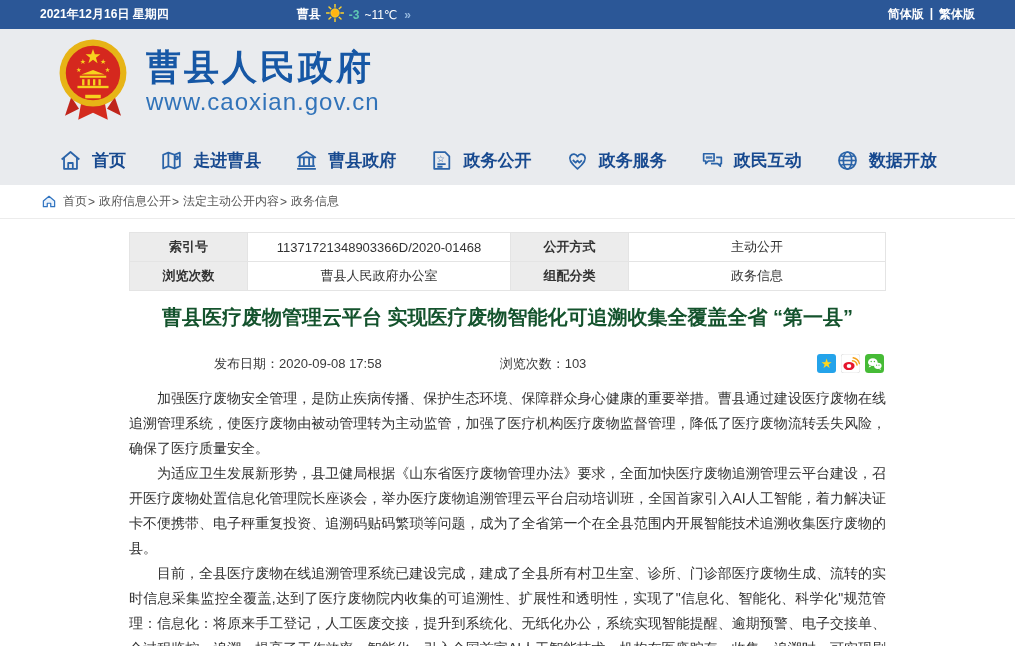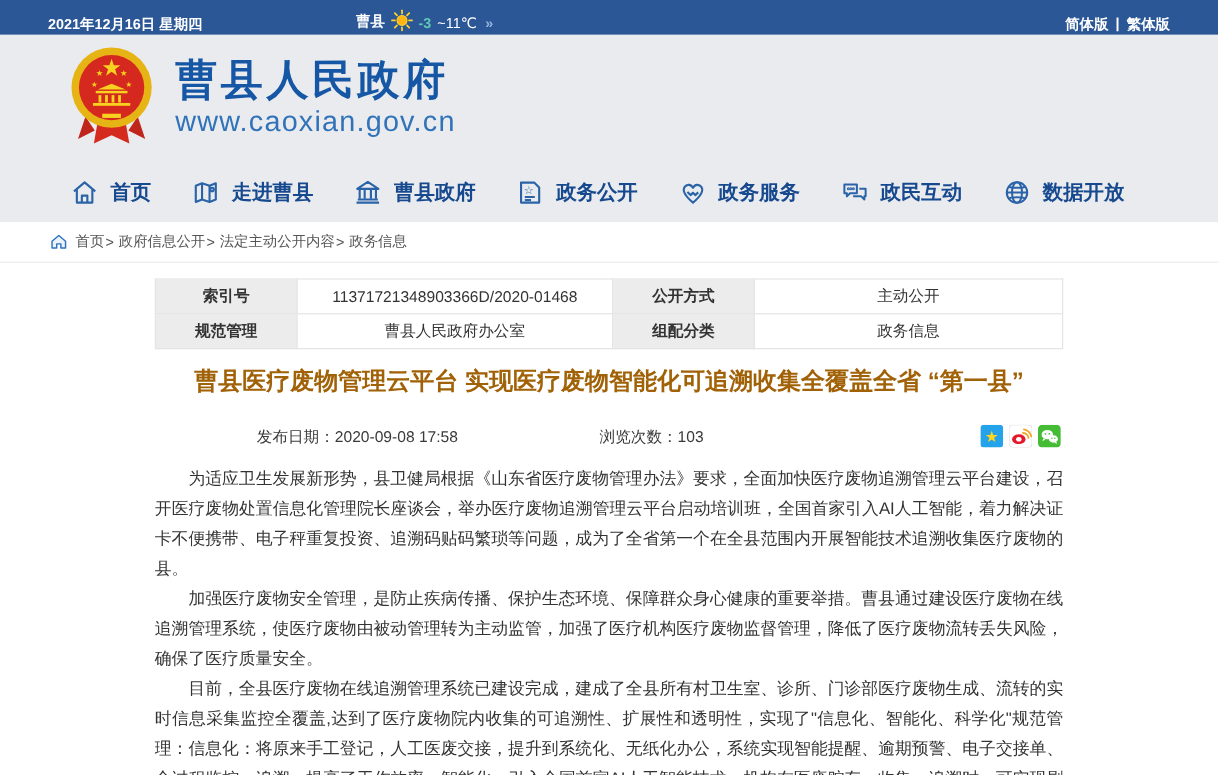--- a/index.html
+++ b/index.html
@@ -5,21 +5,21 @@
   * { box-sizing: border-box; }
   html,body { margin:0; padding:0; }
   body {
     width:1015px; height:646px; overflow:hidden;
     background:#ffffff;
     font-family:"Liberation Sans","DejaVu Sans",sans-serif;
   }
   
   .topbar {
     height:29px; background:#2b5797; color:#fff;
-    display:flex; align-items:flex-end; font-size:12px; font-weight:bold;
+    display:flex; align-items:center; font-size:12px; font-weight:bold;
   }
   .topbar-date { margin-left:40px; }
   .weather { margin-left:128px; display:flex; align-items:center; gap:5px; cursor:pointer; }
   .temp-low { color:#5fc8b4; }
   .temp-range { color:#fff; font-weight:normal; }
   .more-arrow { color:#93b6dd; margin-left:2px; }
   .lang { margin-left:auto; margin-right:40px; display:flex; gap:6px; }
   .lang span { cursor:pointer; }
   .lang .divider { cursor:default; }
   
@@ -54,21 +54,21 @@
   .breadcrumb .home-ic { margin-right:7px; display:flex; }
   .breadcrumb a { color:#555; text-decoration:none; cursor:pointer; }
   .breadcrumb .sep { margin:0 4px 0 1px; color:#555; }
   
   .article { width:757px; margin:0 auto; }
   table.meta { width:100%; border-collapse:collapse; margin-top:13px; font-size:13px; }
   table.meta td { border:1px solid #e4e4e4; height:29px; text-align:center; color:#333; padding:0 6px; }
   td.mlabel { background:#ececec; font-weight:bold; width:118px; }
   td.mvalue1 { width:263px; background:#fff; }
   td.mvalue2 { background:#fff; }
-  .art-title { text-align:center; font-size:20px; font-weight:bold; color:#a16207; }
+  .art-title { text-align:center; font-size:20px; font-weight:bold; color:#14532d; }
   .pub-row { margin-top:23px; display:flex; align-items:center; font-size:13px; color:#3a3a3a; }
   .pub-date { margin-left:85px; }
   .views { margin-left:118px; }
   .share { margin-left:auto; margin-right:2px; display:flex; gap:5px; }
   .share .sicon { cursor:pointer; display:flex; }
   .body-text { margin-top:13px; }
   .body-text p {
     margin:0; font-size:14px; line-height:25px; color:#333;
     text-indent:2em; text-align:justify;
   }
@@ -231,21 +231,21 @@
 
   <table class="meta">
     <tbody>
         <tr>
       <td class="mlabel">索引号</td>
       <td class="mvalue1">11371721348903366D/2020-01468</td>
       <td class="mlabel">公开方式</td>
       <td class="mvalue2">主动公开</td>
     </tr>
     <tr>
-      <td class="mlabel">规范管理</td>
+      <td class="mlabel">浏览次数</td>
       <td class="mvalue1">曹县人民政府办公室</td>
       <td class="mlabel">组配分类</td>
       <td class="mvalue2">政务信息</td>
     </tr>
   </tbody>
     </table>
 
   <h1 class="art-title">曹县医疗废物管理云平台 实现医疗废物智能化可追溯收集全覆盖全省 “第一县”</h1>
 
   <div class="pub-row">
@@ -281,18 +281,18 @@
           <circle cx="6.2" cy="7.5" r="0.7" fill="#46bb36"></circle>
             <circle cx="9.4" cy="7.5" r="0.7" fill="#46bb36"></circle>
           <circle cx="11.6" cy="11.2" r="0.6" fill="#46bb36"></circle>
             <circle cx="14" cy="11.2" r="0.6" fill="#46bb36"></circle>
         </svg>
       </span>
     </span>
   </div>
 
   <div class="body-text">
+    <p>加强医疗废物安全管理，是防止疾病传播、保护生态环境、保障群众身心健康的重要举措。曹县通过建设医疗废物在线追溯管理系统，使医疗废物由被动管理转为主动监管，加强了医疗机构医疗废物监督管理，降低了医疗废物流转丢失风险，确保了医疗质量安全。</p>
     <p>为适应卫生发展新形势，县卫健局根据《山东省医疗废物管理办法》要求，全面加快医疗废物追溯管理云平台建设，召开医疗废物处置信息化管理院长座谈会，举办医疗废物追溯管理云平台启动培训班，全国首家引入AI人工智能，着力解决证卡不便携带、电子秤重复投资、追溯码贴码繁琐等问题，成为了全省第一个在全县范围内开展智能技术追溯收集医疗废物的县。</p>
-    <p>加强医疗废物安全管理，是防止疾病传播、保护生态环境、保障群众身心健康的重要举措。曹县通过建设医疗废物在线追溯管理系统，使医疗废物由被动管理转为主动监管，加强了医疗机构医疗废物监督管理，降低了医疗废物流转丢失风险，确保了医疗质量安全。</p>
     <p>目前，全县医疗废物在线追溯管理系统已建设完成，建成了全县所有村卫生室、诊所、门诊部医疗废物生成、流转的实时信息采集监控全覆盖,达到了医疗废物院内收集的可追溯性、扩展性和透明性，实现了"信息化、智能化、科学化"规范管理：信息化：将原来手工登记，人工医废交接，提升到系统化、无纸化办公，系统实现智能提醒、逾期预警、电子交接单、全过程监控、追溯，提高了工作效率。智能化：引入全国首家AI人工智能技术，机构在医废贮存、收集、追溯时，可实现刷脸医废收集、电子秤重量数字识别等智能化操作，手写追溯码识别，节约了服务成本。科学化：医疗废物本身具有传染性，建设全县医疗废物在线追溯管理系统，避免了直接接触，防止了医废感染风险。</p>
   </div>
 
 </div>
 
 </body></html>

